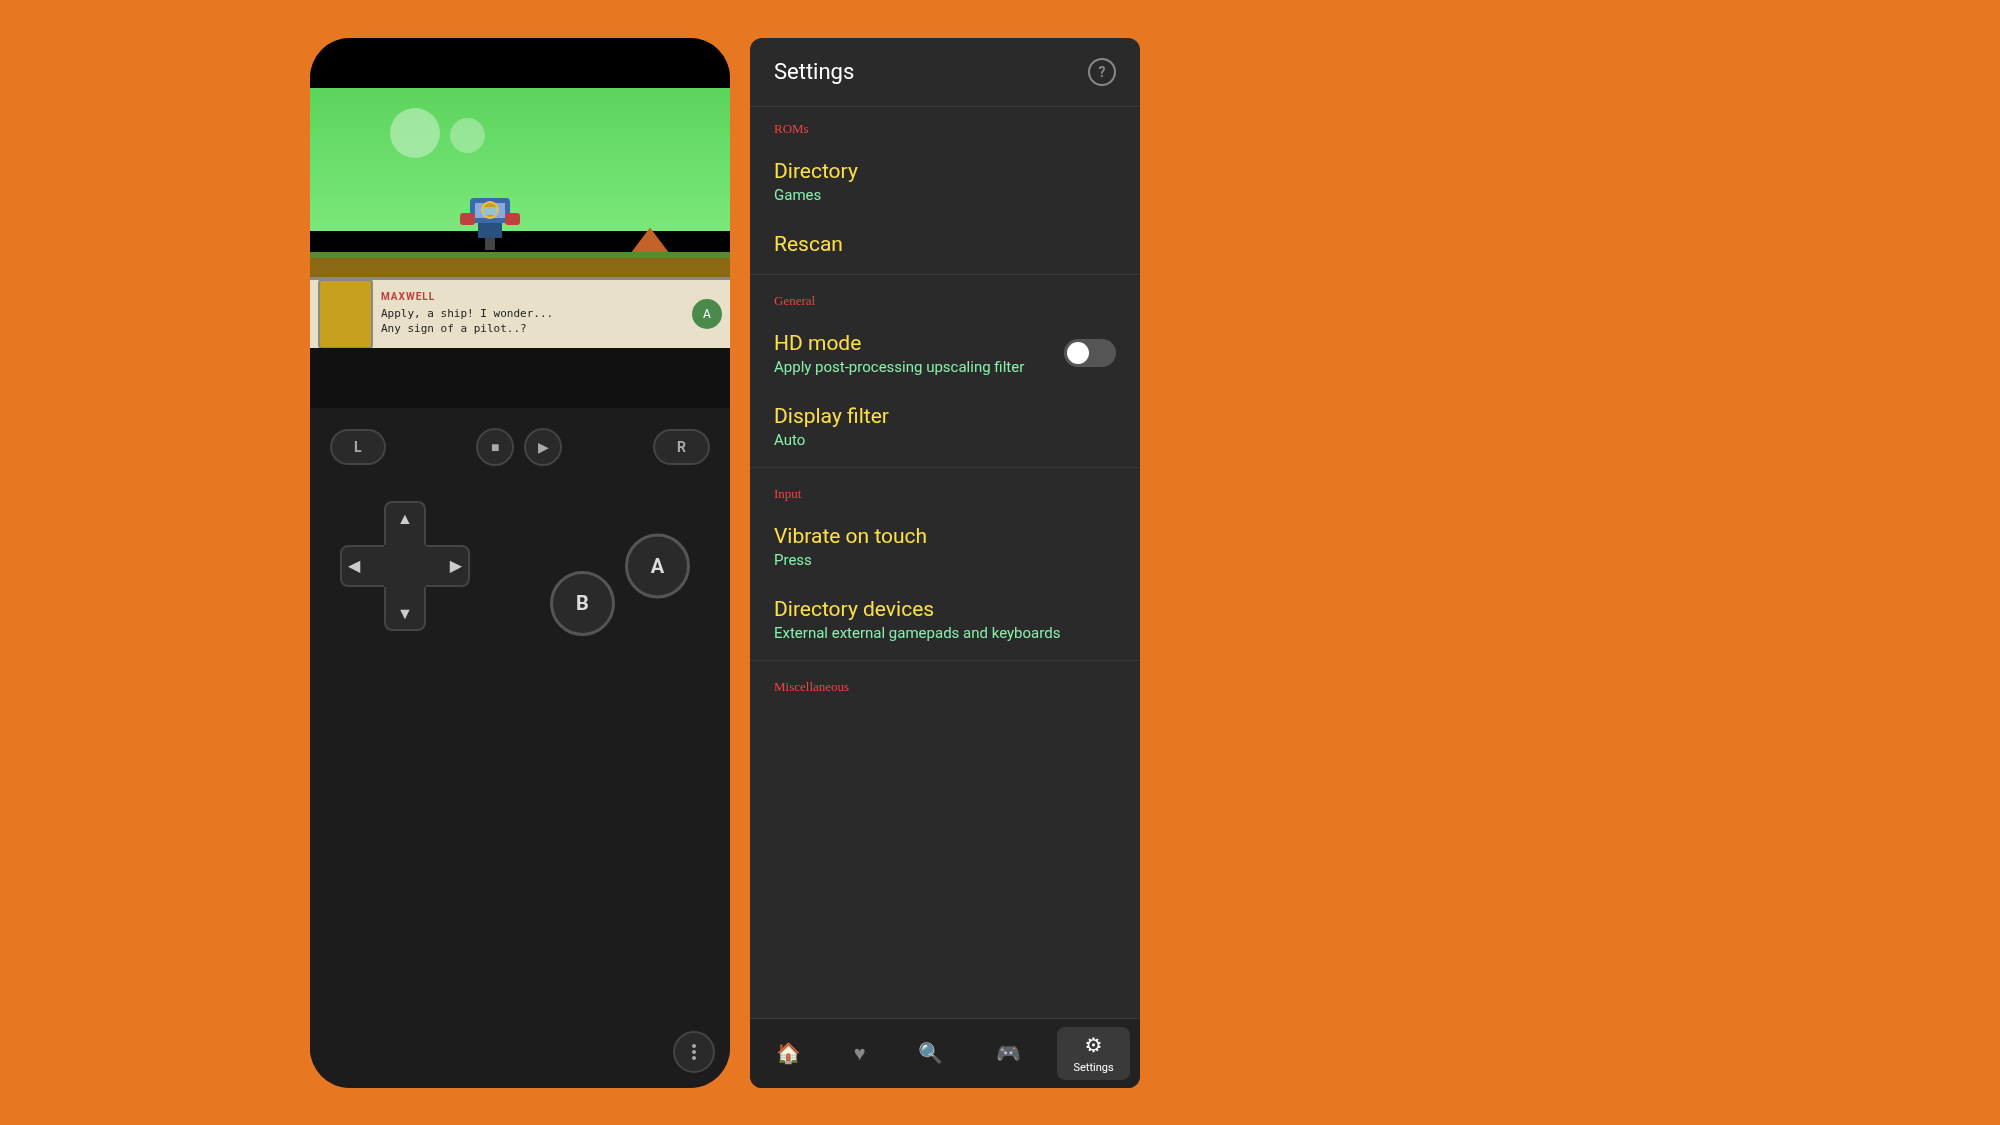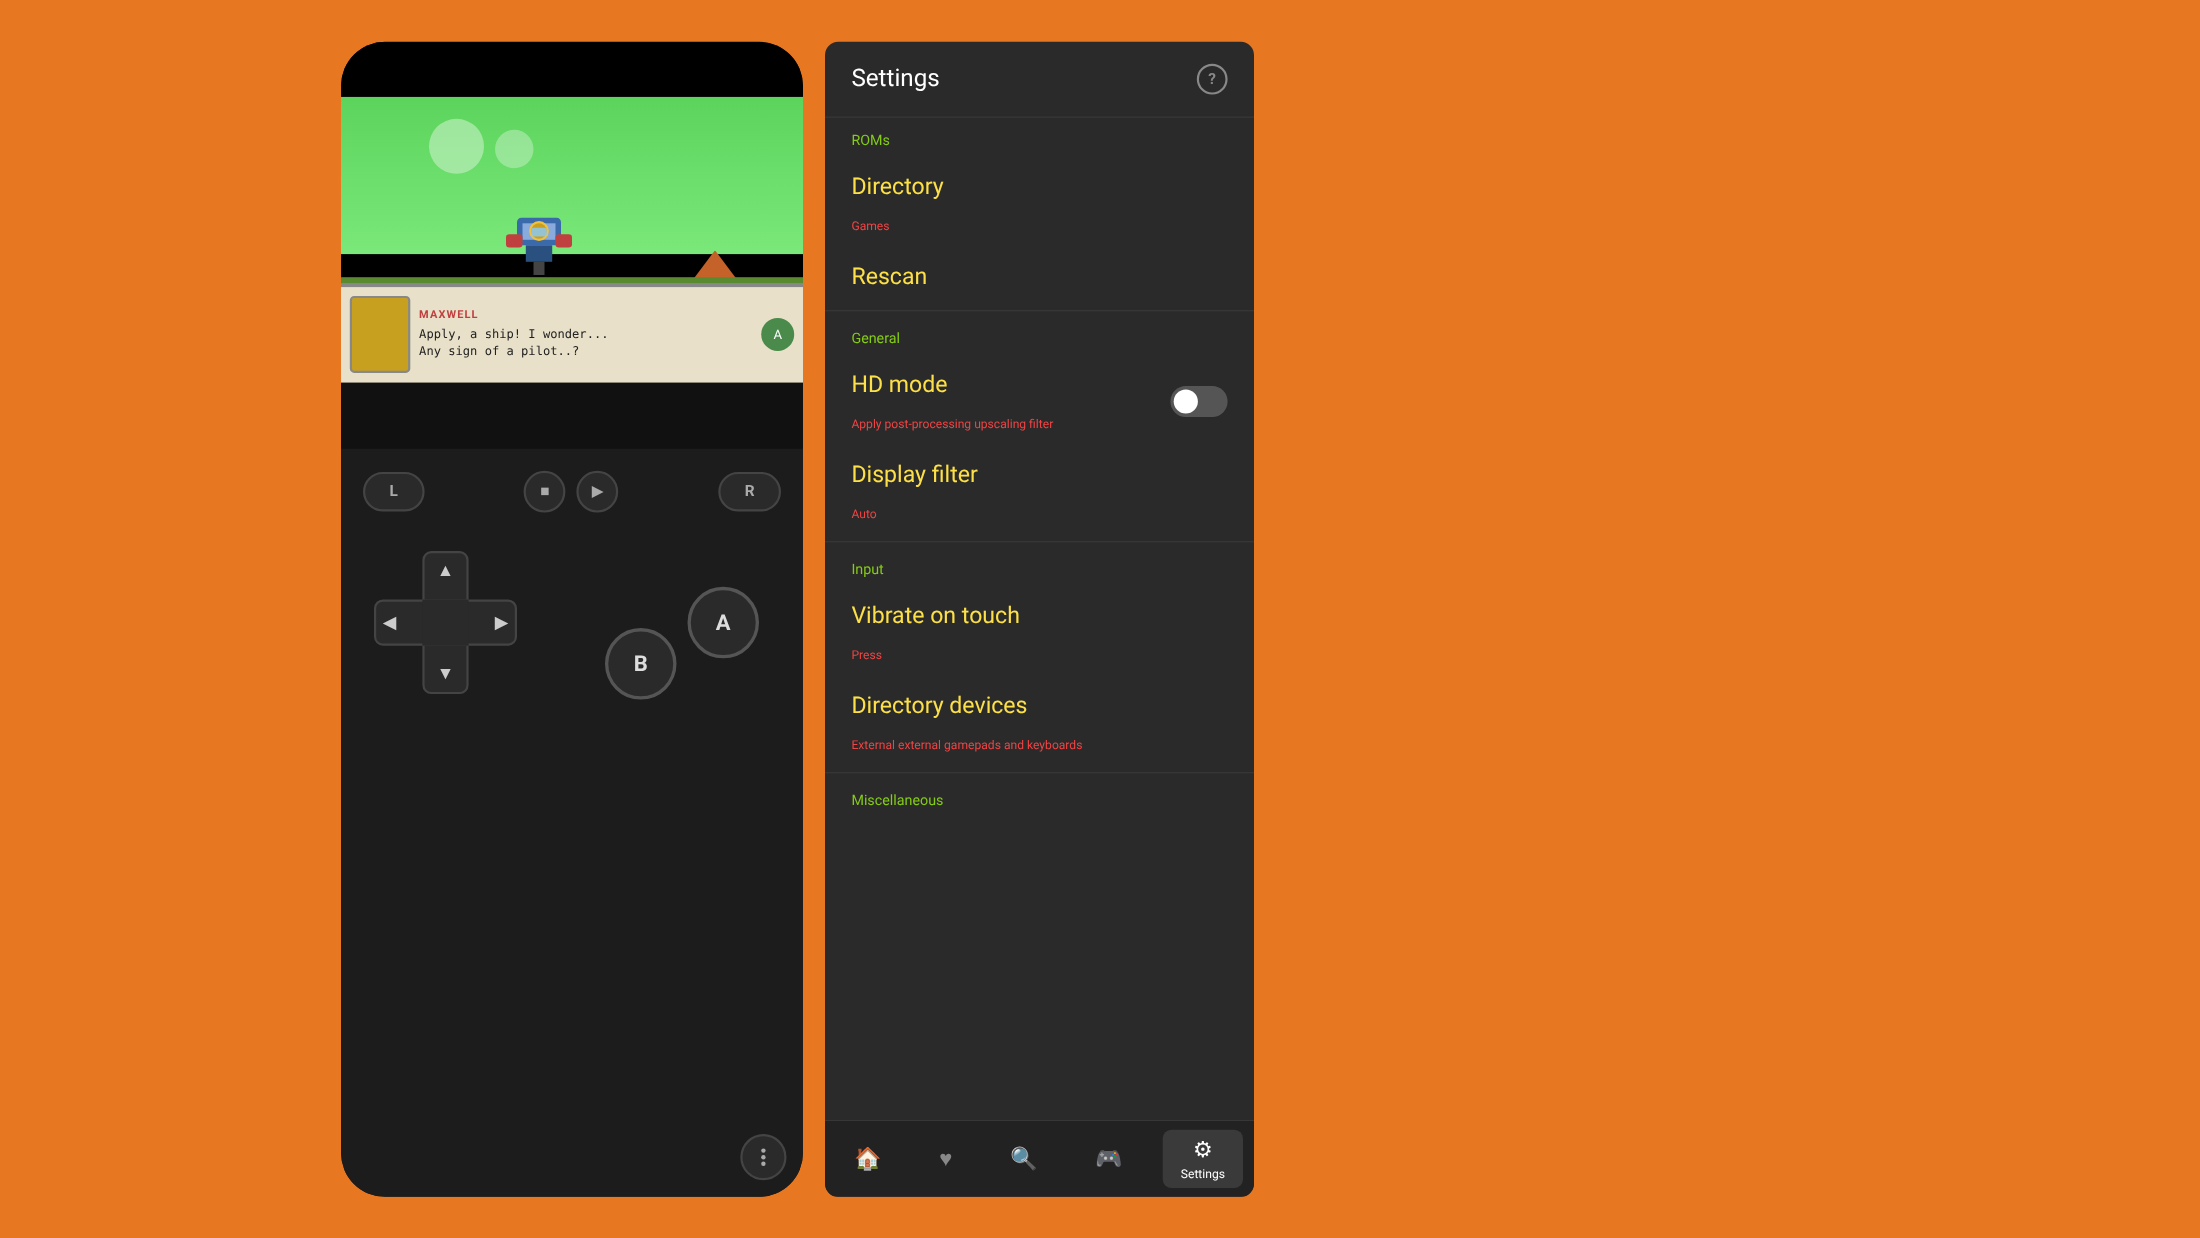--- a/index.html
+++ b/index.html
@@ -113,21 +113,21 @@
       bottom: 90px;
       left: 140px;
       width: 80px;
       height: 70px;
     }
 
     .game-dialog {
       position: absolute;
       bottom: 0;
       left: 0; right: 0;
-      height: 90px;
+      height: 71px;
       background: #e8e0c8;
       border-top: 3px solid #888;
       display: flex;
       align-items: center;
       padding: 8px;
       gap: 8px;
     }
 
     .dialog-avatar {
       width: 55px;
@@ -391,22 +391,23 @@
     .settings-scroll {
       flex: 1;
       overflow-y: auto;
       overflow-x: hidden;
     }
 
     .settings-scroll::-webkit-scrollbar { display: none; }
 
     .section-label {
       padding: 14px 24px 8px;
-      color: #84cc16;
+      color: #ef4444;
       font-size: 13px;
+      font-family: Liberation Serif, serif;
     }
 
     .settings-item {
       padding: 14px 24px;
       border-bottom: none;
       cursor: pointer;
     }
 
     .settings-item-row {
       display: flex;
@@ -414,23 +415,23 @@
       justify-content: space-between;
     }
 
     .settings-item-main {
       color: #fde047;
       font-size: 21px;
       font-weight: 400;
     }
 
     .settings-item-sub {
-      color: #ef4444;
-      font-size: 11px;
-      margin-top: 17px;
+      color: #86efac;
+      font-size: 15px;
+      margin-top: 3px;
     }
 
     .divider {
       height: 1px;
       background: #3a3a3a;
       margin: 4px 0;
     }
 
     
     .toggle {

